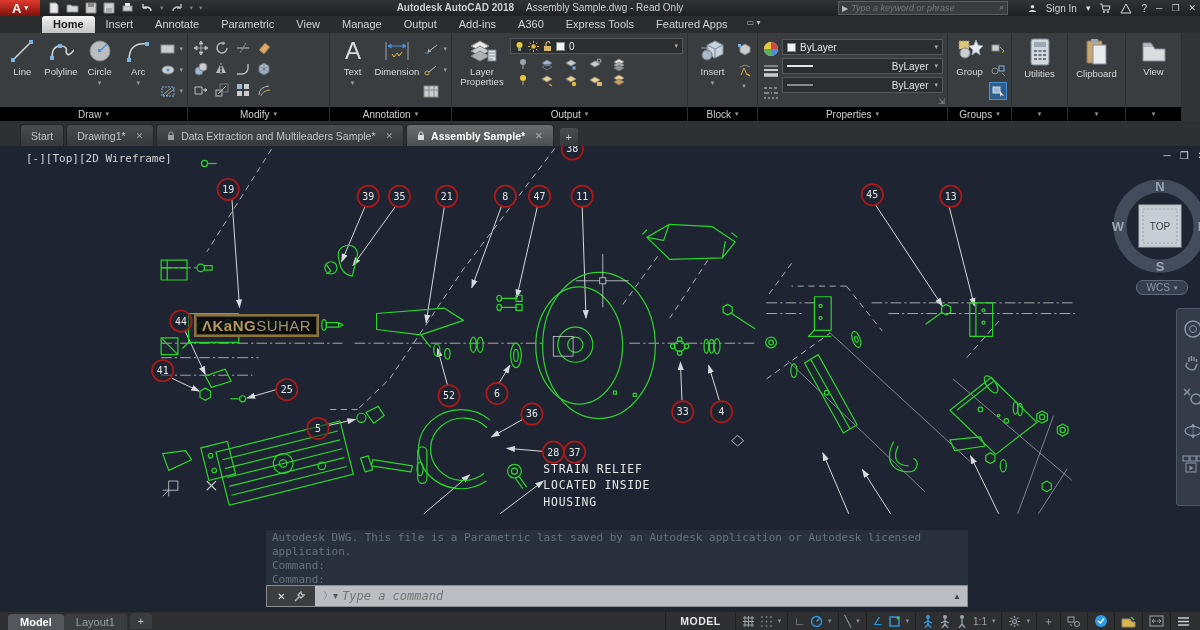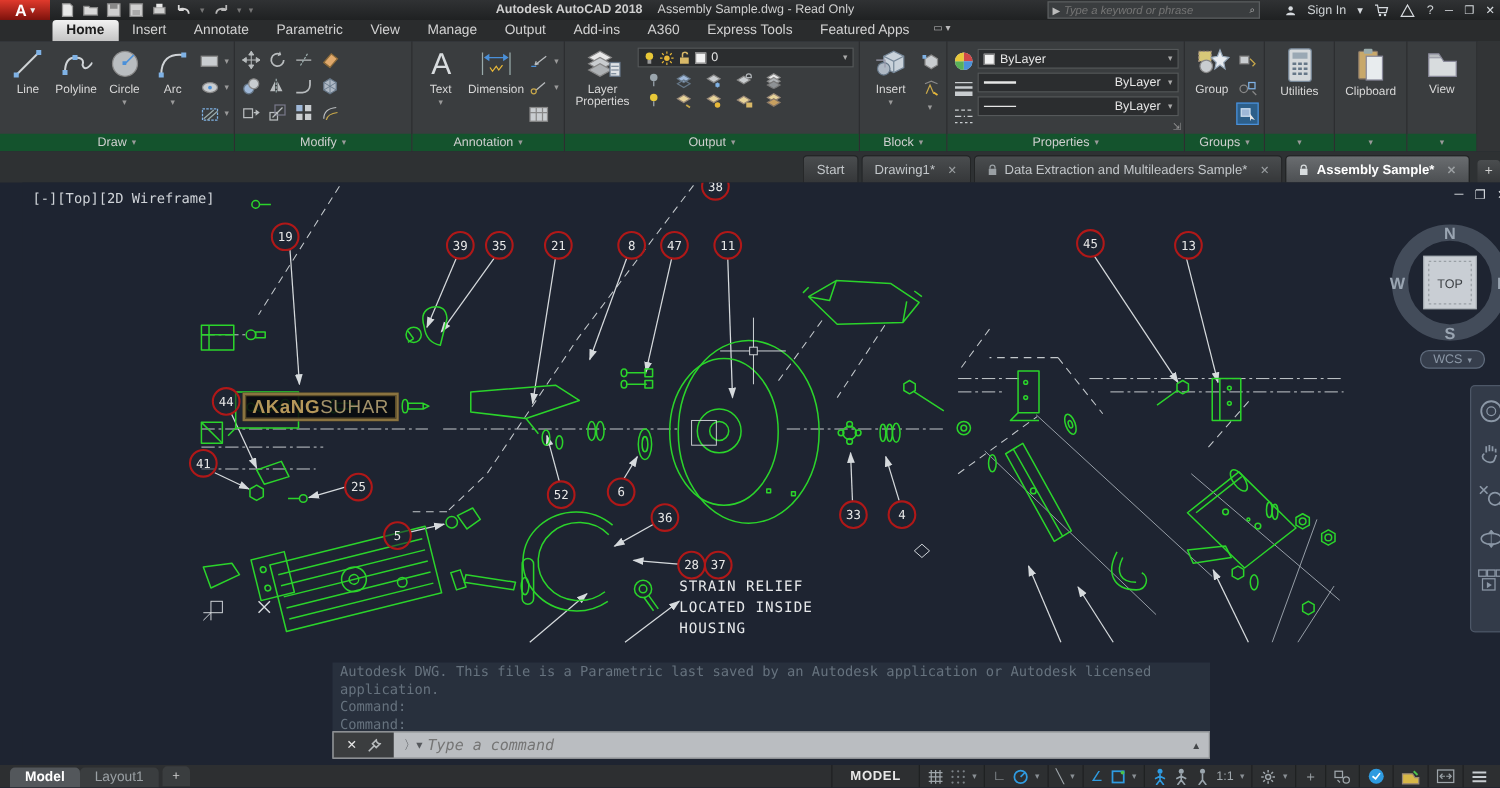--- a/index.html
+++ b/index.html
@@ -32,40 +32,40 @@
     display:flex; padding-left:42px; gap:0; }
   .rtab { color:#d2d2d2; font-size:11px; padding:2px 11px 2px; cursor:default; }
   .rtab.active { background:linear-gradient(#f2f2f2,#c4c4c4); color:#1c1c1c; border-radius:3px 3px 0 0; font-weight:bold; }
   .rtab-extra { color:#bbb; font-size:8px; padding:2px 8px; }
 
   
   #ribbon { position:absolute; left:0; top:33px; width:1200px; height:88px; background:#3a3d3f; display:flex; }
   .panel { position:relative; height:88px; border-right:1px solid #2c2e30; display:flex; flex-direction:column; }
   .pbody { flex:1; display:flex; padding:3px 4px 0; gap:2px; }
   .plabel { height:14px; display:flex; align-items:center; justify-content:center; gap:4px;
-    color:#cfcfcf; font-size:10px; background:#14532d; }
+    color:#cfcfcf; font-size:10px; background:#000000; }
   .plabel .chev { color:#9a9a9a; font-size:7px; }
   .bigbtn { width:44px; display:flex; flex-direction:column; align-items:center; justify-content:flex-start;
     color:#d8d8d8; font-size:9.5px; text-align:center; line-height:10px; padding-top:2px; }
   .bigbtn svg { margin-bottom:3px; }
   .bigbtn .chev { color:#9a9a9a; font-size:7px; margin-top:1px; }
   .minicol { display:flex; flex-direction:column; justify-content:flex-start; gap:3px; padding-top:4px; }
   .migrid { display:grid; grid-template-columns:repeat(4,20px); grid-auto-rows:20px; gap:1px; padding-top:3px; }
   .mi { width:18px; height:18px; display:flex; align-items:center; justify-content:center; }
   .mirow { display:flex; gap:3px; align-items:center; }
   .combo { height:16px; background:#2b2d2f; border:1px solid #55585a; display:flex; align-items:center;
     color:#e6e6e6; font-size:10px; gap:4px; padding:0 4px; }
   .combo .chev { margin-left:auto; color:#aaa; font-size:7px; }
   .sq { display:inline-block; width:9px; height:9px; background:#f2f2f2; border:1px solid #888; }
   .lyr-rows { display:flex; flex-direction:column; gap:3px; }
   .corner-arrow { position:absolute; right:2px; bottom:15px; color:#9a9a9a; font-size:8px; }
 
   
   #filetabs { position:absolute; left:0; top:121px; width:1200px; height:25px; background:#2e3133;
-    display:flex; align-items:flex-end; padding-left:20px; gap:2px;justify-content:flex-end; }
+    display:flex; align-items:flex-end; padding-left:20px; gap:2px; }
   .ftab { height:22px; display:flex; align-items:center; gap:6px; padding:0 10px; font-size:10.5px;
     color:#c2c6c9; background:linear-gradient(#4a4d4f,#353739); border-radius:4px 4px 0 0; border:1px solid #232526; border-bottom:none; }
   .ftab.active { background:linear-gradient(#6a6d70,#4c4f52); color:#fff; font-weight:bold;margin-top:24px; }
   .ftab .close { color:#9a9ea1; font-size:9px; margin-left:4px; }
   .ftab-add { width:18px; height:18px; margin-left:4px; border-radius:3px 3px 0 0;
     background:linear-gradient(#4a4d4f,#353739); color:#cfcfcf; display:flex; align-items:center; justify-content:center; font-size:11px; }
 
   
   #canvas { position:absolute; left:18px; top:146px; width:1200px; height:466px; background:var(--bg,#1e2431); overflow:hidden; }
   #vplabel { position:absolute; left:8px; top:6px; color:#cfd3d8; font-size:11px; font-family:"DejaVu Sans Mono",monospace; }

